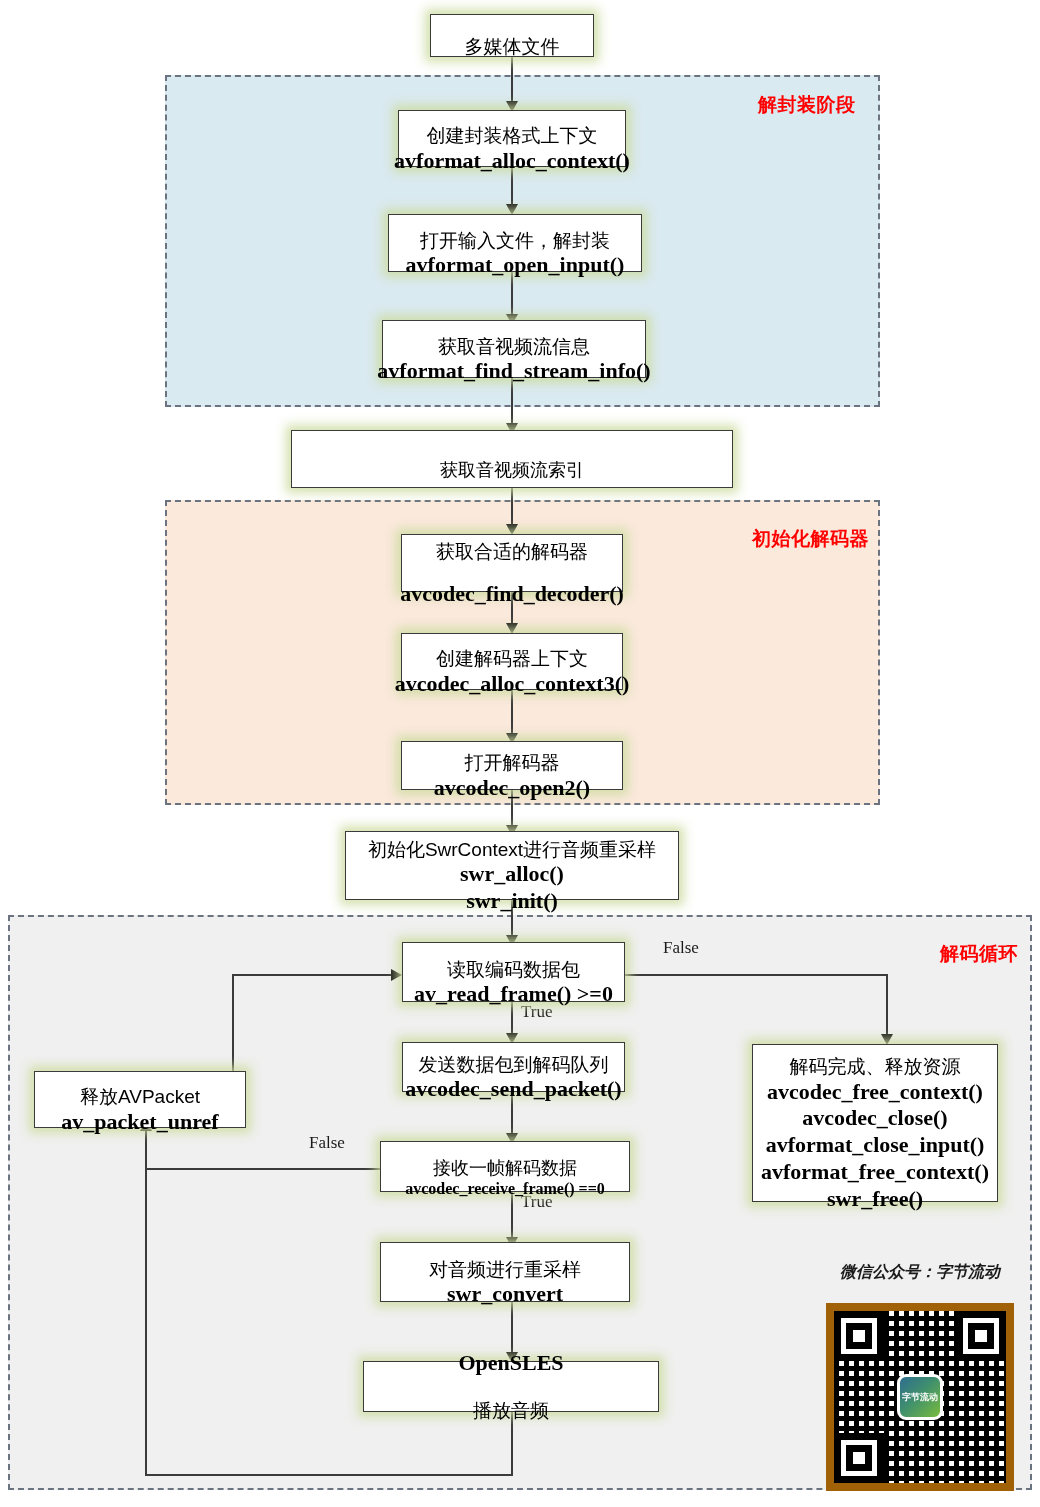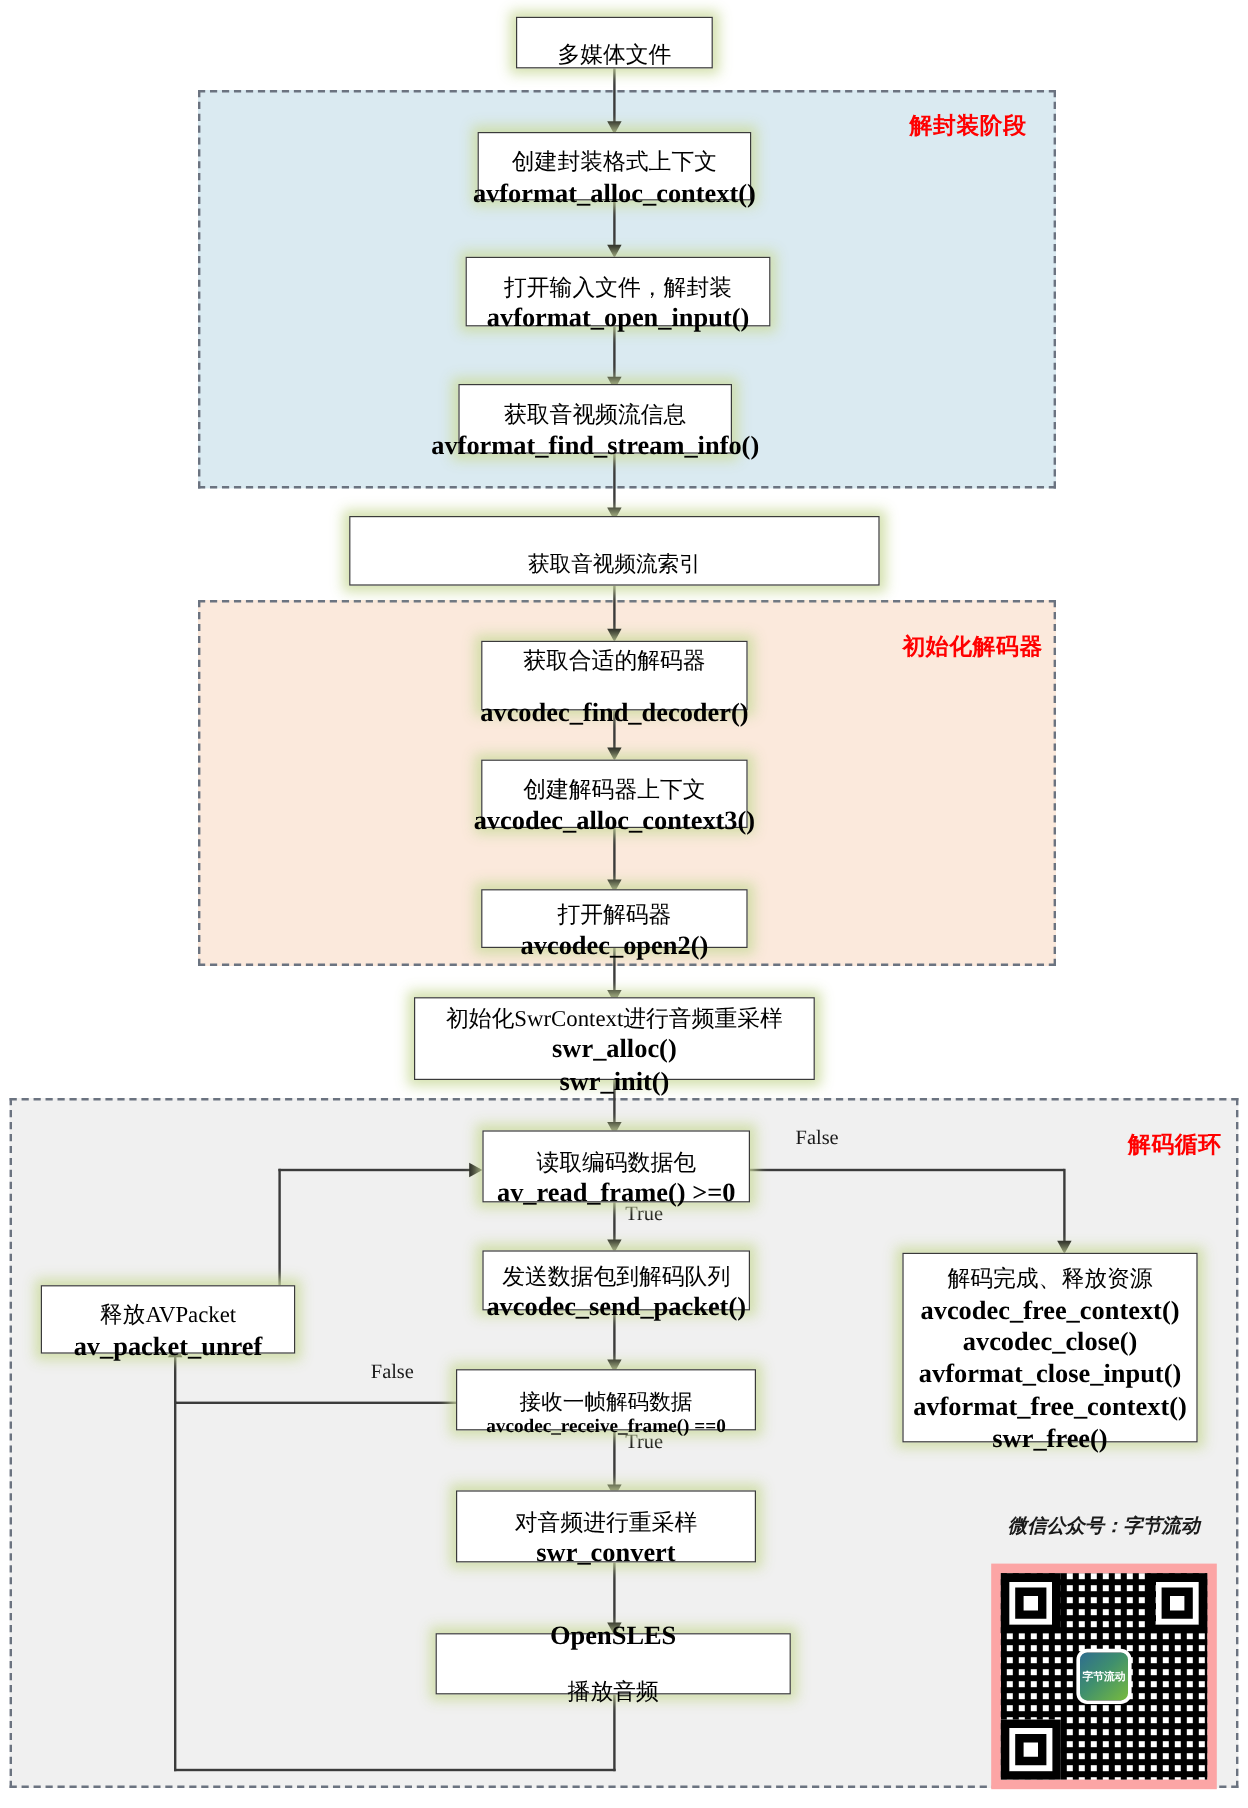--- a/index.html
+++ b/index.html
@@ -48,21 +48,21 @@
     box-shadow: 0 0 10px 5px rgba(205, 220, 160, 0.85);
     display: flex;
     flex-direction: column;
     align-items: center;
     justify-content: center;
     text-align: center;
     color: #000000;
     z-index: 5;
   }
   .node .line-cn {
-    font-family: Liberation Serif, serif;
+    font-family: Liberation Sans, sans-serif;
     font-size: 19px;
     line-height: 1.18;
     white-space: nowrap;
     margin-top: 23px;
   }
   .node .line-code {
     font-family: "Liberation Serif", "DejaVu Serif", serif;
     font-weight: bold;
     font-size: 22px;
     line-height: 1.22;
@@ -116,21 +116,21 @@
     font-family: "Liberation Serif", "DejaVu Serif", serif;
     font-style: italic;
     font-weight: bold;
     font-size: 16px;
     color: #1a1a1a;
     white-space: nowrap;
     z-index: 6;
   }
   .qr-wrap {
     position: absolute;
-    background: #fca5a5;
+    background: #a16207;
     padding: 8px;
     box-sizing: border-box;
     z-index: 6;
   }
   .qr {
     position: relative;
     width: 100%;
     height: 100%;
     background-color: #ffffff;
     background-image:
@@ -257,21 +257,21 @@
   <div class="node" style="left:398px; top:110px; width:228px; height:57px;">
     <div class="line-cn">创建封装格式上下文</div>
     <div class="line-code">avformat_alloc_context()</div>
   </div>
 
   <div class="node" style="left:388px; top:214px; width:254px; height:58px;">
     <div class="line-cn">打开输入文件，解封装</div>
     <div class="line-code">avformat_open_input()</div>
   </div>
 
-  <div class="node" style="left:382px; top:320px; width:228px; height:58px;">
+  <div class="node" style="left:382px; top:320px; width:264px; height:58px;">
     <div class="line-cn">获取音视频流信息</div>
     <div class="line-code">avformat_find_stream_info()</div>
   </div>
 
   <div class="node small" style="left:291px; top:430px; width:442px; height:58px;">
     <div class="line-cn">获取音视频流索引</div>
   </div>
 
   <div class="node" style="left:401px; top:534px; width:222px; height:58px;gap:18px;">
     <div class="line-cn">获取合适的解码器</div>

